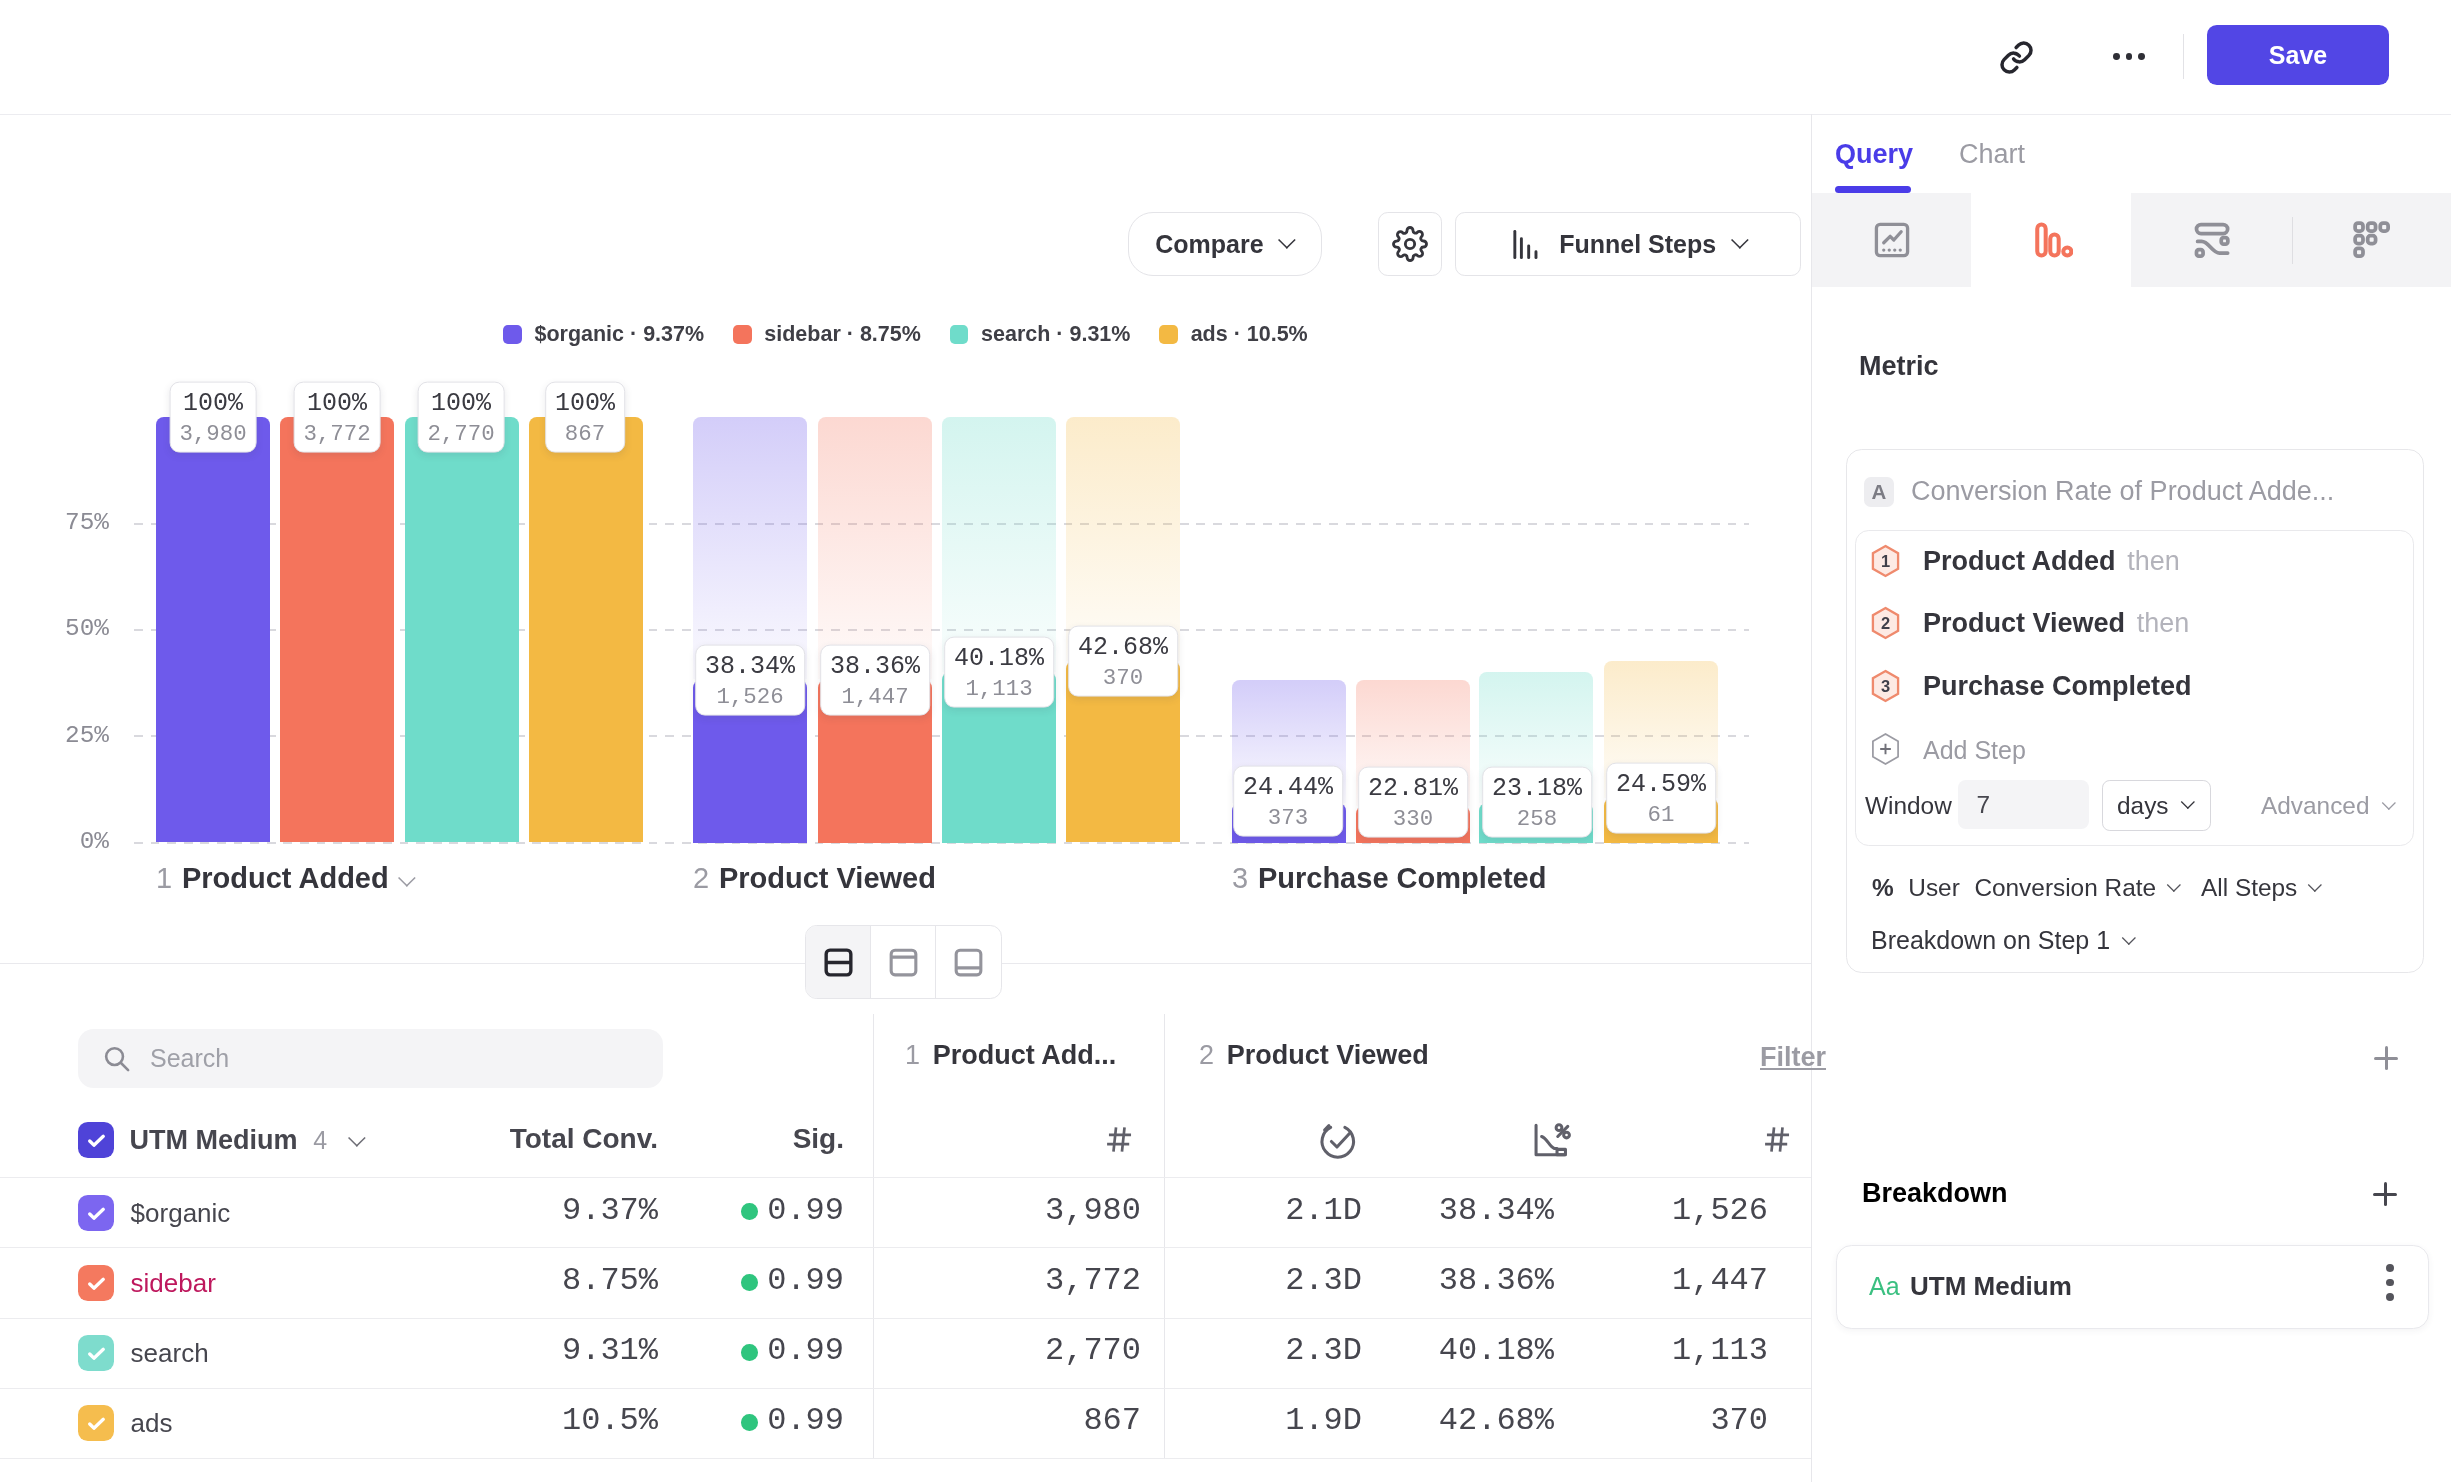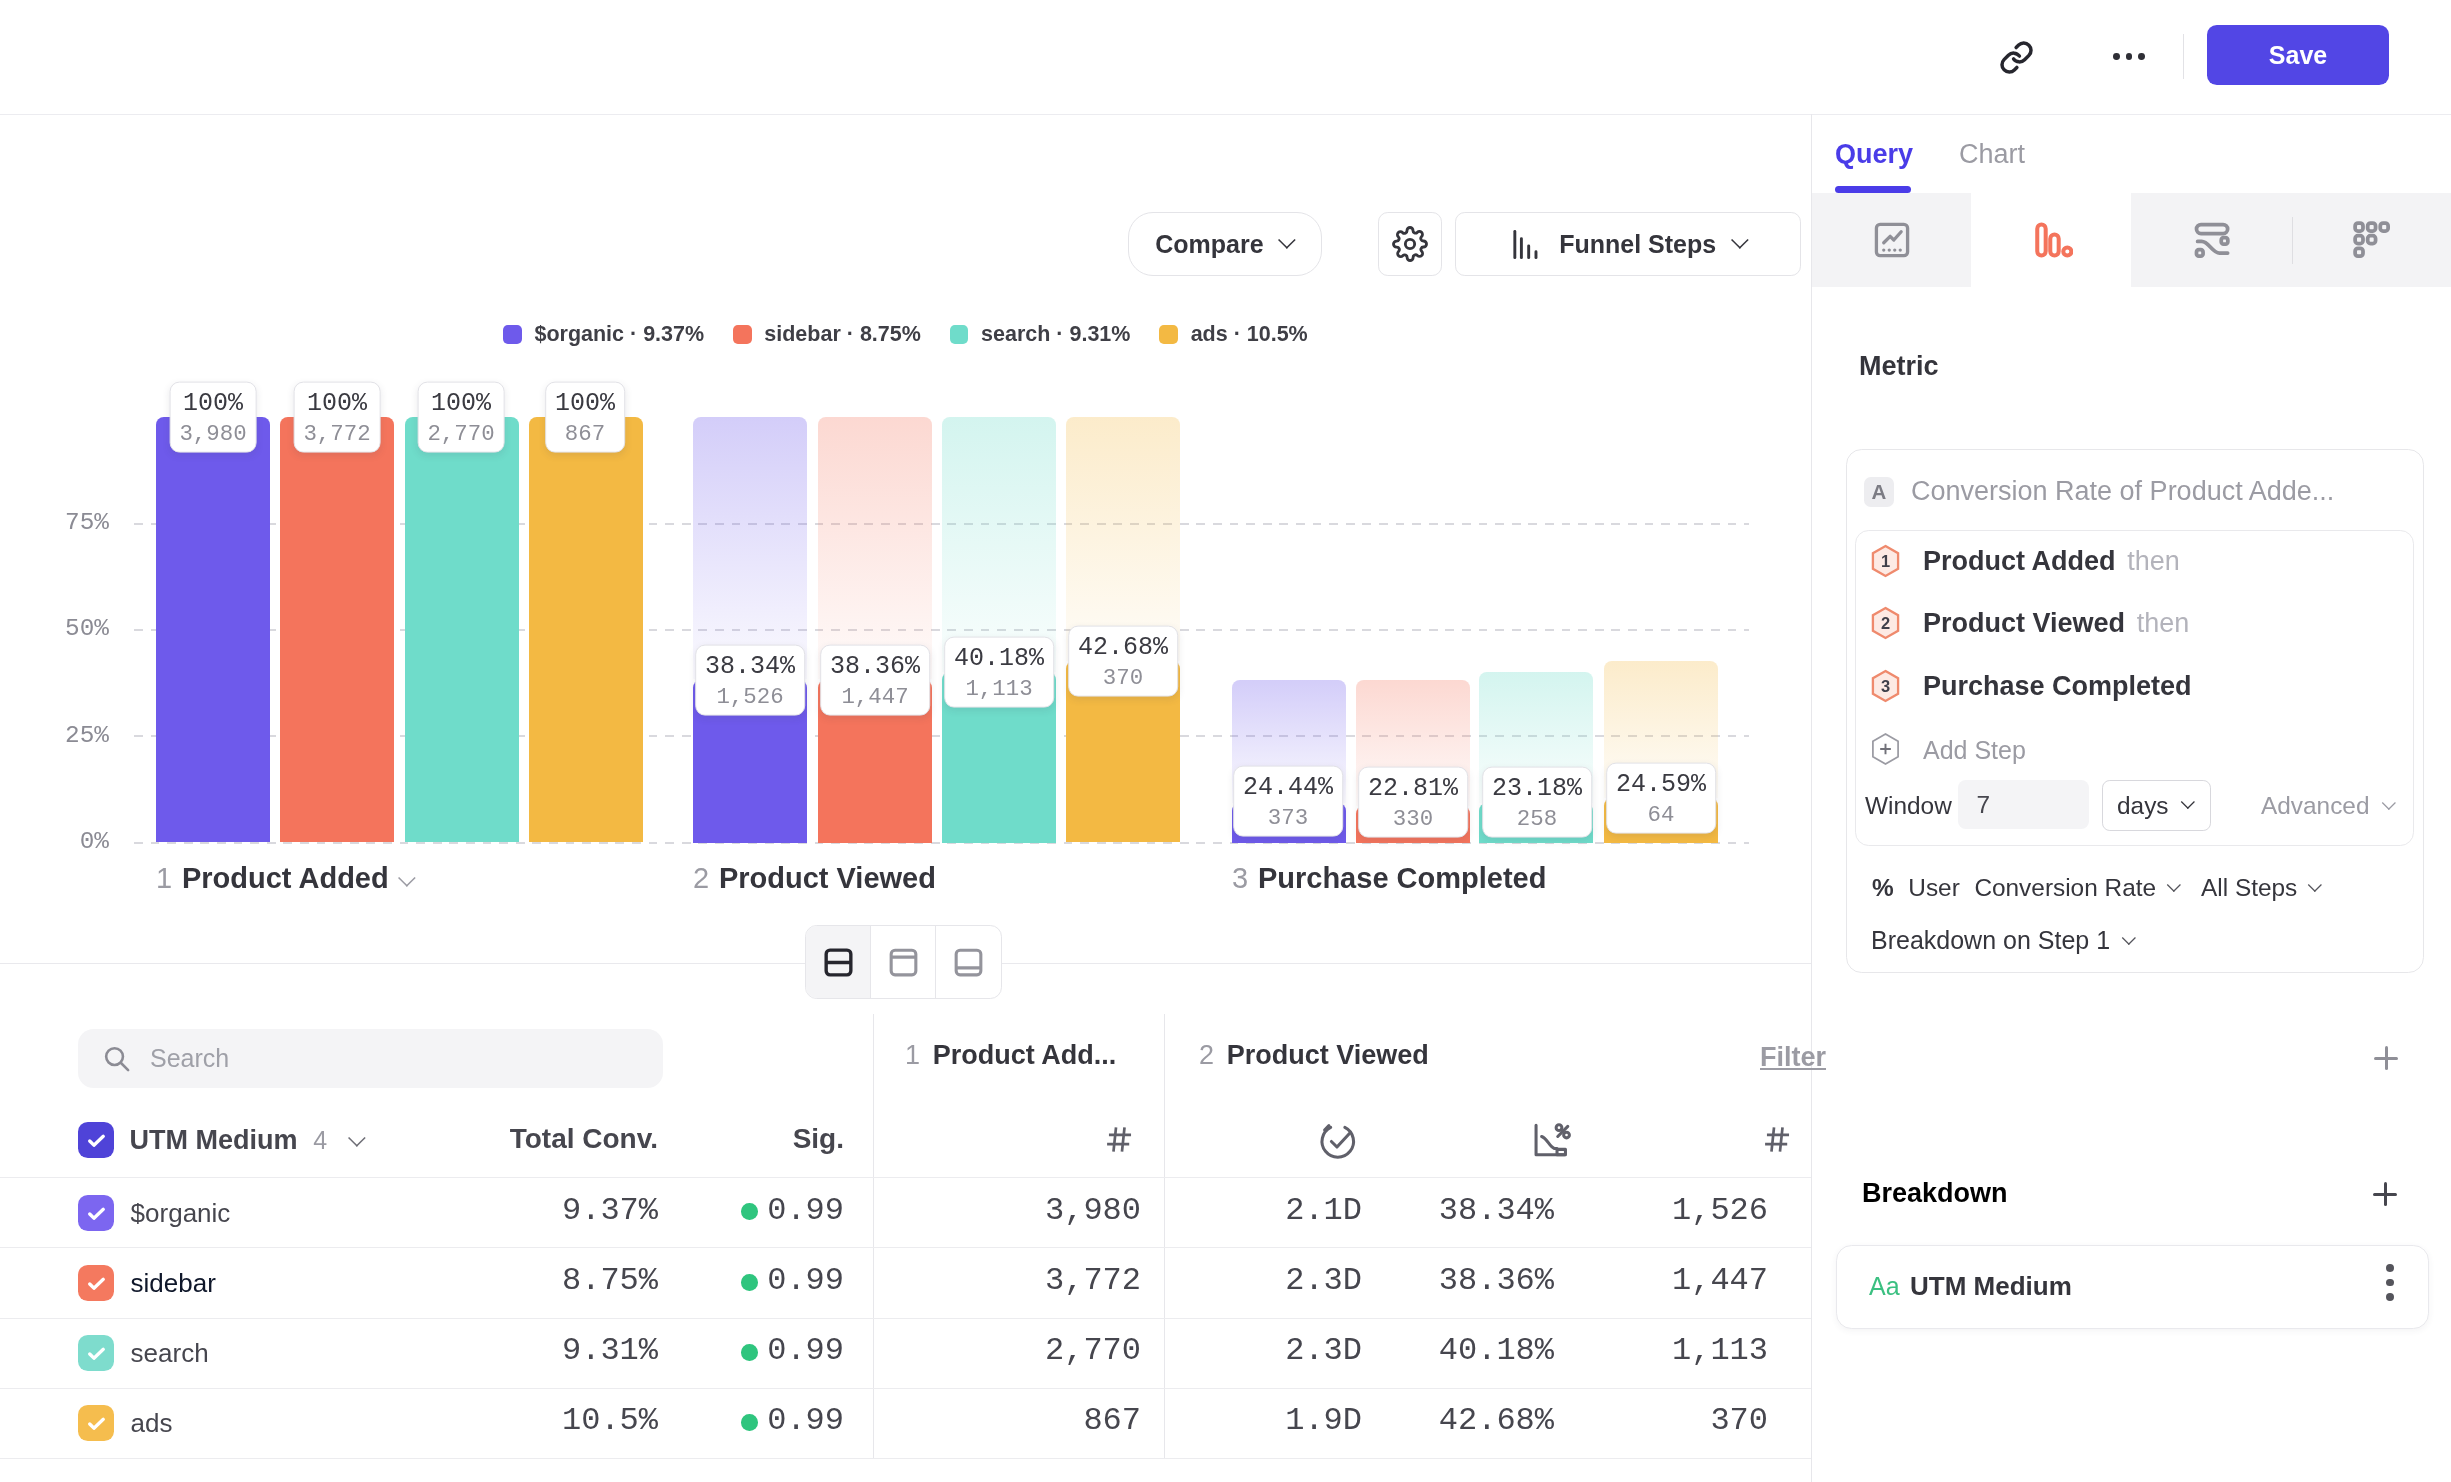--- a/index.html
+++ b/index.html
@@ -259,21 +259,21 @@
     <div class="abs vbox" style="left:1413px;top:802px;">
         <div class="p">22.81%</div>
         <div class="c">330</div>
       </div>
     <div class="abs vbox" style="left:1537px;top:802px;">
         <div class="p">23.18%</div>
         <div class="c">258</div>
       </div>
     <div class="abs vbox" style="left:1661px;top:798px;">
         <div class="p">24.59%</div>
-        <div class="c">64</div>
+        <div class="c">61</div>
       </div>
 
     <div class="abs row" style="left:156px;top:862px;font-size:29px;gap:9.8px;">
       <span class="gray">1</span>
         <span style="font-weight:700;color:#35353c;">Product Added</span>
       <span class="chev" style="color:#9b9ba3;margin-top:-2px;"></span>
     </div>
     <div class="abs row" style="left:693px;top:862px;font-size:29px;gap:9.8px;">
       <span class="gray">2</span>
         <span style="font-weight:700;color:#35353c;">Product Viewed</span>
@@ -353,21 +353,21 @@
           </svg>
         </div>
       <span style="font-size:26px;color:#46464e;">$organic</span>
     </div>
     <div class="abs row" style="left:78px;top:1265px;gap:16.6px;">
       <div class="cbx" style="background:#f4795f;">
           <svg width="25" height="25" viewBox="0 0 24 24" fill="none" stroke="#fff" stroke-width="3.2" stroke-linecap="round" stroke-linejoin="round">
             <path d="M5.5 12.5l4 4L18.5 8"></path>
           </svg>
         </div>
-      <span style="font-size:26px;color:#0f172a;">sidebar</span>
+      <span style="font-size:26px;color:#be185d;">sidebar</span>
     </div>
     <div class="abs row" style="left:78px;top:1335px;gap:16.6px;">
       <div class="cbx" style="background:#7edccd;">
           <svg width="25" height="25" viewBox="0 0 24 24" fill="none" stroke="#fff" stroke-width="3.2" stroke-linecap="round" stroke-linejoin="round">
             <path d="M5.5 12.5l4 4L18.5 8"></path>
           </svg>
         </div>
       <span style="font-size:26px;color:#46464e;">search</span>
     </div>
     <div class="abs row" style="left:78px;top:1405px;gap:16.6px;">

